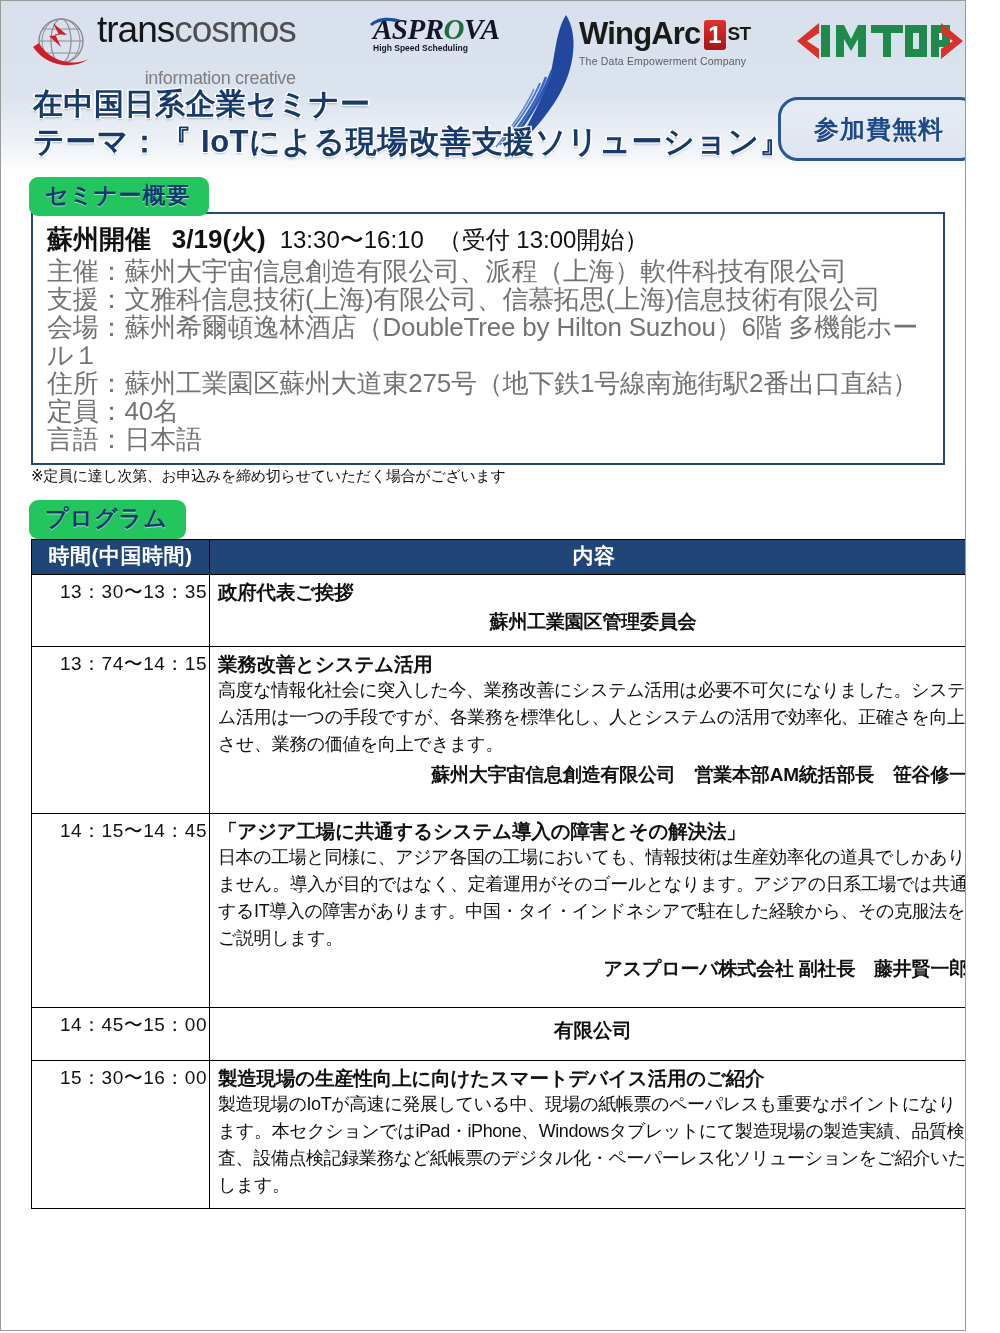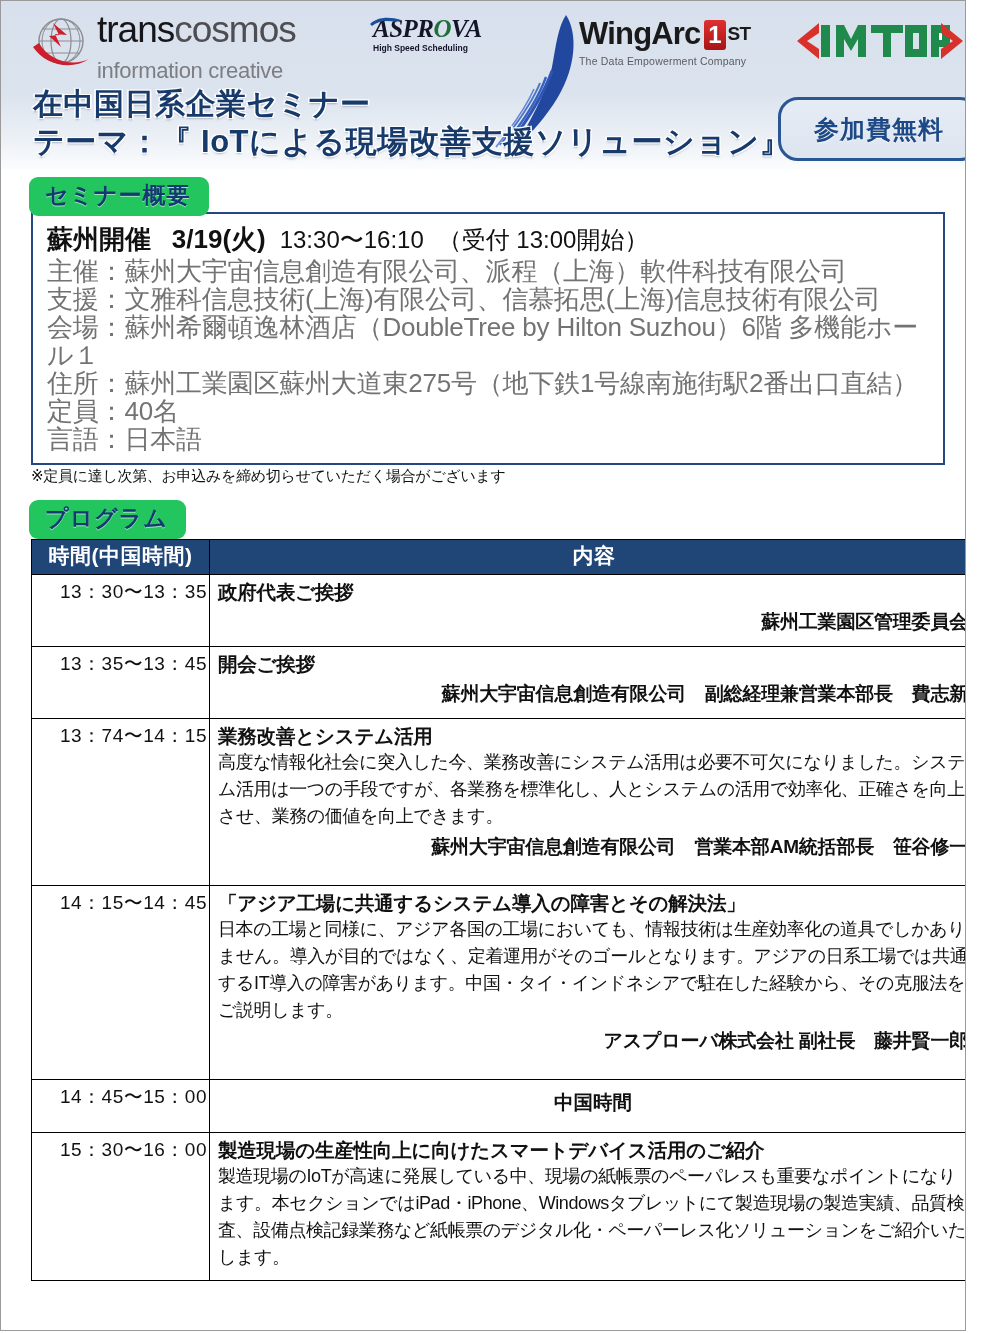--- a/index.html
+++ b/index.html
@@ -31,27 +31,27 @@
     pointer-events:none;
   }
 
   
   .logo-tcx{position:absolute;left:30px;top:8px;width:330px;height:72px;}
   .tcx-globe{position:absolute;left:0;top:4px;width:62px;height:62px;}
   .tcx-text{position:absolute;left:66px;top:2px;}
   .tcx-main{font-size:37px;line-height:38px;letter-spacing:-1px;font-weight:400;}
   .tcx-main .dark{color:#16161a;}
   .tcx-main .gray{color:#4d4d52;}
-  .tcx-sub{font-size:22px;line-height:24px;color:#7d7d82;letter-spacing:-0.3px;margin-top:10px;}
+  .tcx-sub{font-size:18px;line-height:24px;color:#7d7d82;letter-spacing:-0.3px;margin-top:17px;text-align:right;}
 
   
   .logo-asprova{position:absolute;left:372px;top:15px;width:118px;height:46px;}
   .asp-word{
     font-family:"Liberation Serif",serif;
-    font-style:italic;font-weight:700;font-size:25px;letter-spacing:-0.5px;
+    font-style:italic;font-weight:700;font-size:29px;letter-spacing:-0.5px;
     color:#14142a;line-height:26px;
   }
   .asp-word .oval{color:#1f6e3d;}
   .asp-tag{font-weight:700;font-size:8.5px;color:#14142a;letter-spacing:0px;margin-top:1px;}
   .asp-bird{position:absolute;left:-4px;top:-1px;width:42px;height:16px;}
 
   
   .logo-wingarc{position:absolute;left:578px;top:17px;width:190px;height:58px;}
   .wa-main{font-size:31px;font-weight:700;color:#1a1a1a;line-height:32px;letter-spacing:-0.8px;display:flex;align-items:flex-end;}
   .wa-badge{
@@ -255,28 +255,21 @@
       <tr>
         <th>時間(中国時間)</th>
         <th>内容</th>
       </tr>
     </thead>
     <tbody>
         <tr>
           <td class="td-time">13：30〜13：35</td>
           <td class="td-body">
             <div class="p-title">政府代表ご挨拶</div>
-            <div class="p-speaker" style="">蘇州工業園区管理委員会</div>
-          </td>
-        </tr>
-        <tr>
-          <td class="td-time">13：35〜13：45</td>
-          <td class="td-body">
-            <div class="p-title">開会ご挨拶</div>
-            <div class="p-speaker">蘇州大宇宙信息創造有限公司　副総経理兼営業本部長　費志新</div>
+            <div class="p-speaker" style="text-align: center;">蘇州工業園区管理委員会</div>
           </td>
         </tr>
         <tr>
           <td class="td-time">13：74〜14：15</td>
           <td class="td-body">
             <div class="p-title">業務改善とシステム活用</div>
             <div class="p-desc">高度な情報化社会に突入した今、業務改善にシステム活用は必要不可欠になりました。システム活用は一つの手段ですが、各業務を標準化し、人とシステムの活用で効率化、正確さを向上させ、業務の価値を向上できます。</div>
             <div class="p-speaker">蘇州大宇宙信息創造有限公司　営業本部AM統括部長　笹谷修一</div>
             <div class="p-pad"></div>
           </td>
@@ -286,21 +279,21 @@
           <td class="td-body">
             <div class="p-title">「アジア工場に共通するシステム導入の障害とその解決法」</div>
             <div class="p-desc">日本の工場と同様に、アジア各国の工場においても、情報技術は生産効率化の道具でしかありません。導入が目的ではなく、定着運用がそのゴールとなります。アジアの日系工場では共通するIT導入の障害があります。中国・タイ・インドネシアで駐在した経験から、その克服法をご説明します。</div>
             <div class="p-speaker">アスプローバ株式会社  副社長　藤井賢一郎</div>
             <div class="p-pad"></div>
           </td>
         </tr>
         <tr>
           <td class="td-time">14：45〜15：00</td>
           <td class="td-body">
-            <div class="p-center">中国時間</div>
+            <div class="p-center">有限公司</div>
           </td>
         </tr>
         <tr>
           <td class="td-time">15：30〜16：00</td>
           <td class="td-body">
             <div class="p-title">製造現場の生産性向上に向けたスマートデバイス活用のご紹介</div>
             <div class="p-desc">製造現場のIoTが高速に発展している中、現場の紙帳票のペーパレスも重要なポイントになります。本セクションではiPad・iPhone、Windowsタブレットにて製造現場の製造実績、品質検査、設備点検記録業務など紙帳票のデジタル化・ペーパーレス化ソリューションをご紹介いたします。</div>
           </td>
         </tr>
       </tbody>

